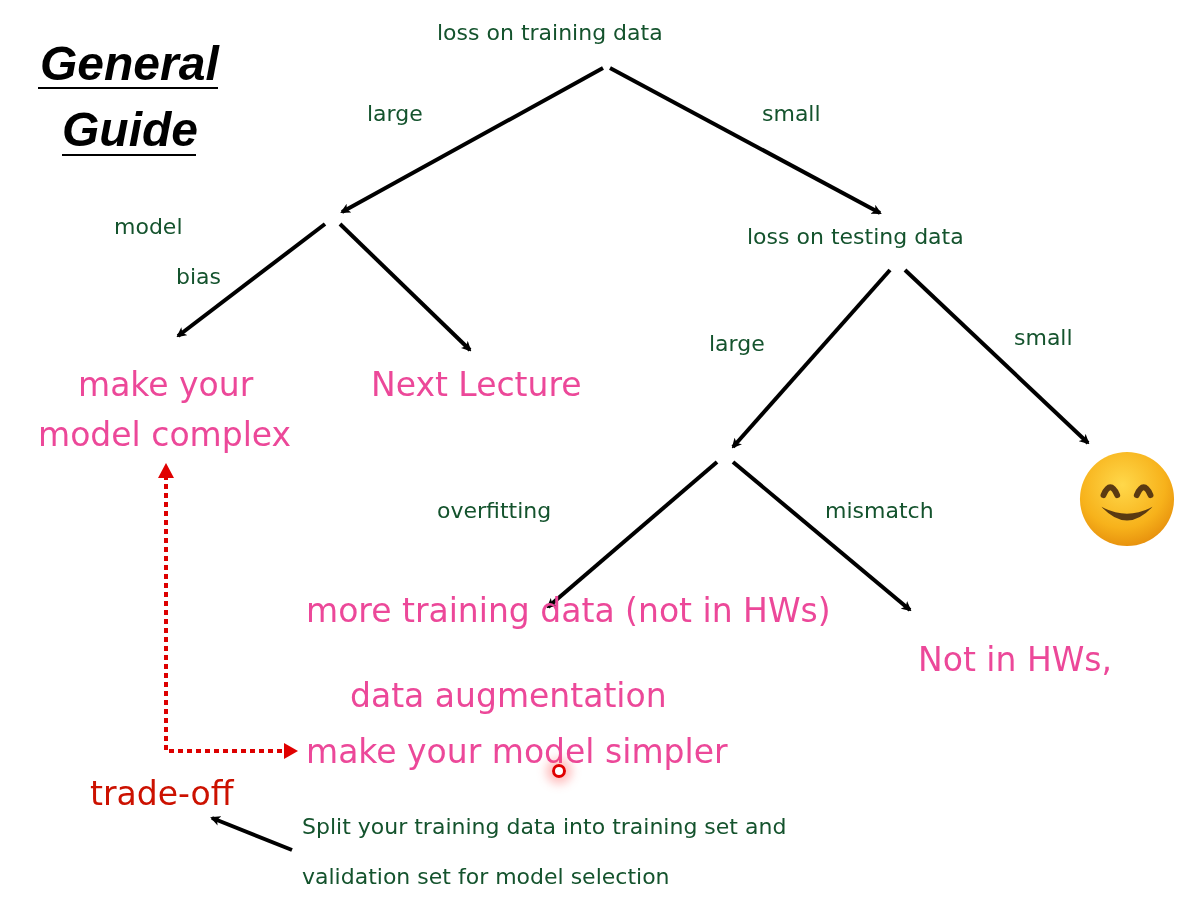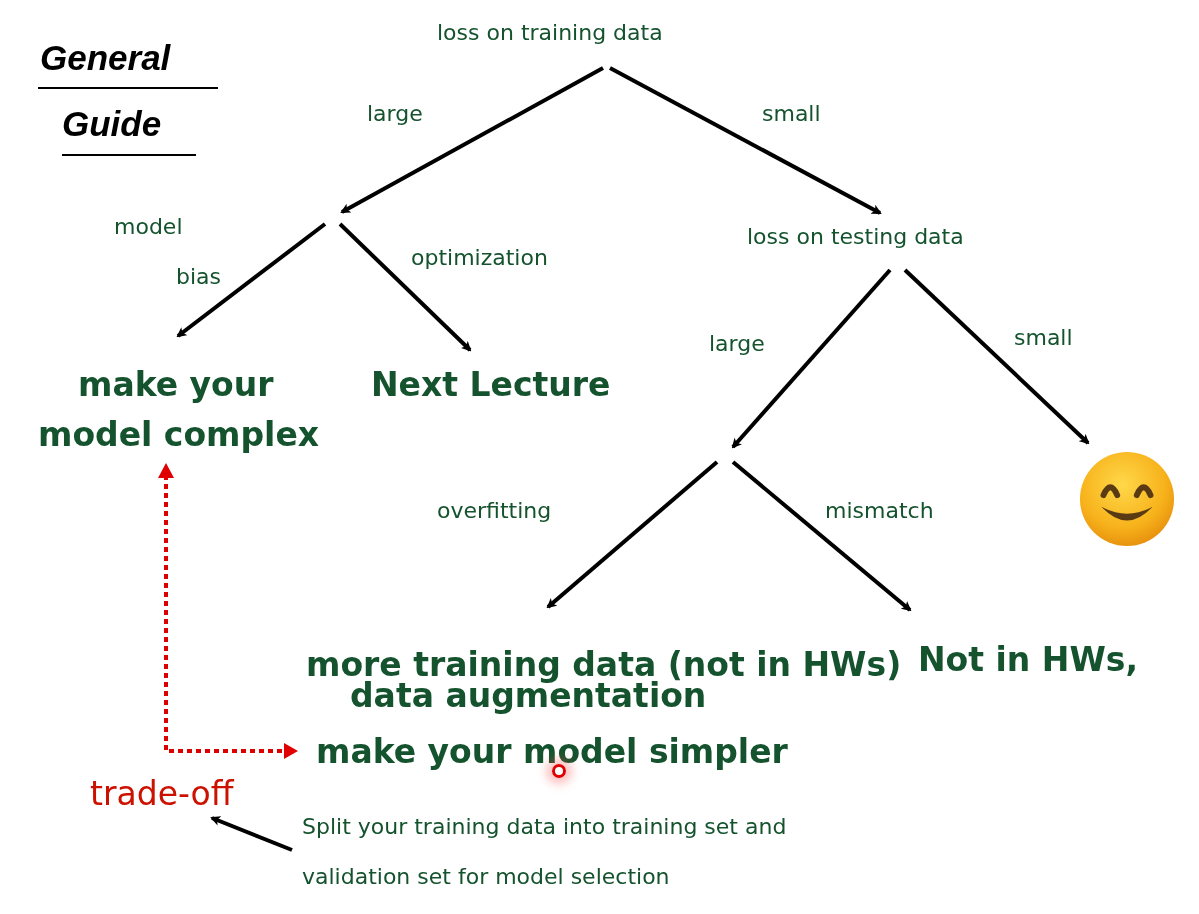--- a/index.html
+++ b/index.html
@@ -1,21 +1,21 @@
 <!DOCTYPE html>
 <html><head>
 <meta charset="utf-8">
 <style>
   html, body { margin: 0; padding: 0; background: #ffffff; }
   #stage { position: relative; width: 1199px; height: 914px; background: #ffffff; overflow: hidden; }
   .t { position: absolute; font-family: "DejaVu Sans", sans-serif; white-space: nowrap; line-height: 1; }
   .black { color: #14532d; font-size: 22px; }
-  .blue { color: #14532d; font-size: 33px; font-weight: bold; }
+  .blue { color: #ec4899; font-size: 33px; }
   .red { color: #cc1100; font-size: 33px; margin-left: 8px; }
-  .title { font-family: "Liberation Sans", sans-serif; font-weight: bold; font-style: italic; font-size: 35px; color: #000; }
+  .title { font-family: "Liberation Sans", sans-serif; font-weight: bold; font-style: italic; font-size: 48px; color: #000; }
   .uline { position: absolute; height: 2px; background: #000; }
   svg#lines { position: absolute; left: 0; top: 0; }
   #emoji { position: absolute; left: 1078px; top: 450px; width: 98px; height: 98px; }
   #cursor { position: absolute; left: 552px; top: 764px; width: 14px; height: 14px; border-radius: 50%; border: 3px solid #e00000; box-sizing: border-box; box-shadow: 0 0 10px 6px rgba(255,80,80,0.35); }
 </style>
 </head>
 <body>
 
 <div id="stage">
 
@@ -50,36 +50,35 @@
     <path d="M158,478 L166,463 L174,478 z" fill="#e00000"></path>
     <path d="M284,743 L298,751 L284,759 z" fill="#e00000"></path>
   </svg>
 
   <span class="t black" style="left:437px; top:22px;">loss on training data</span>
   <span class="t black" style="left:367px; top:103px;">large</span>
   <span class="t black" style="left:762px; top:103px;">small</span>
 
   <span class="t black" style="left:114px; top:216px;">model</span>
   <span class="t black" style="left:134px; top:266px;margin-left:42px;">bias</span>
-  <span class="t black" style="left:411px; top:247px;">optimization</span>
 
   <span class="t blue" style="left:78px; top:368px;">make your</span>
   <span class="t blue" style="left:38px; top:418px;">model complex</span>
   <span class="t blue" style="left:358px; top:368px;margin-left:13px;">Next Lecture</span>
 
   <span class="t black" style="left:747px; top:226px;">loss on testing data</span>
   <span class="t black" style="left:709px; top:333px;">large</span>
   <span class="t black" style="left:1014px; top:327px;">small</span>
 
   <span class="t black" style="left:437px; top:500px;">overfitting</span>
   <span class="t black" style="left:825px; top:500px;">mismatch</span>
 
-  <span class="t blue" style="left:306px; top:648px;">more training data (not in HWs)</span>
+  <span class="t blue" style="left:306px; top:594px;">more training data (not in HWs)</span>
   <span class="t blue" style="left:306px; top:679px;margin-left:44px;">data augmentation</span>
-  <span class="t blue" style="left:316px; top:735px;">make your model simpler</span>
+  <span class="t blue" style="left:306px; top:735px;">make your model simpler</span>
 
   <span class="t blue" style="left:886px; top:643px;margin-left:32px;">Not in HWs,</span>
 
   <span class="t red" style="left:82px; top:777px;">trade-off</span>
 
   <span class="t black" style="left:302px; top:816px;">Split your training data into training set and</span>
   <span class="t black" style="left:302px; top:866px;">validation set for model selection</span>
 
   <svg id="emoji" viewBox="0 0 100 100">
     <defs>

